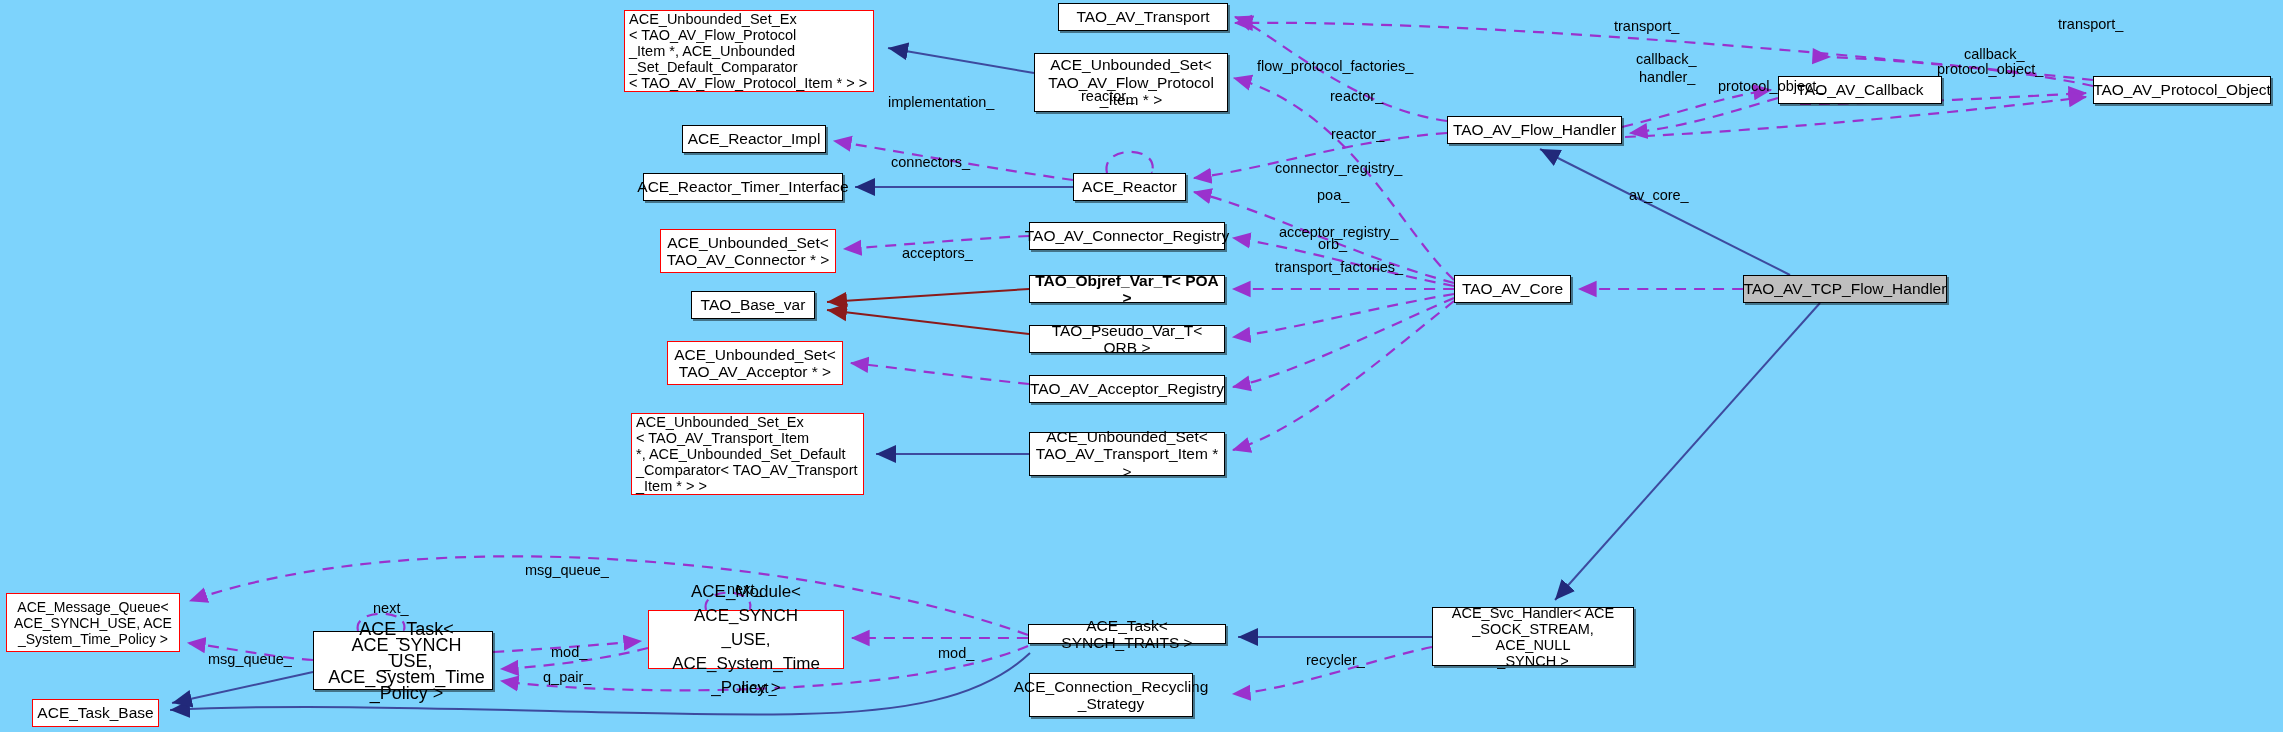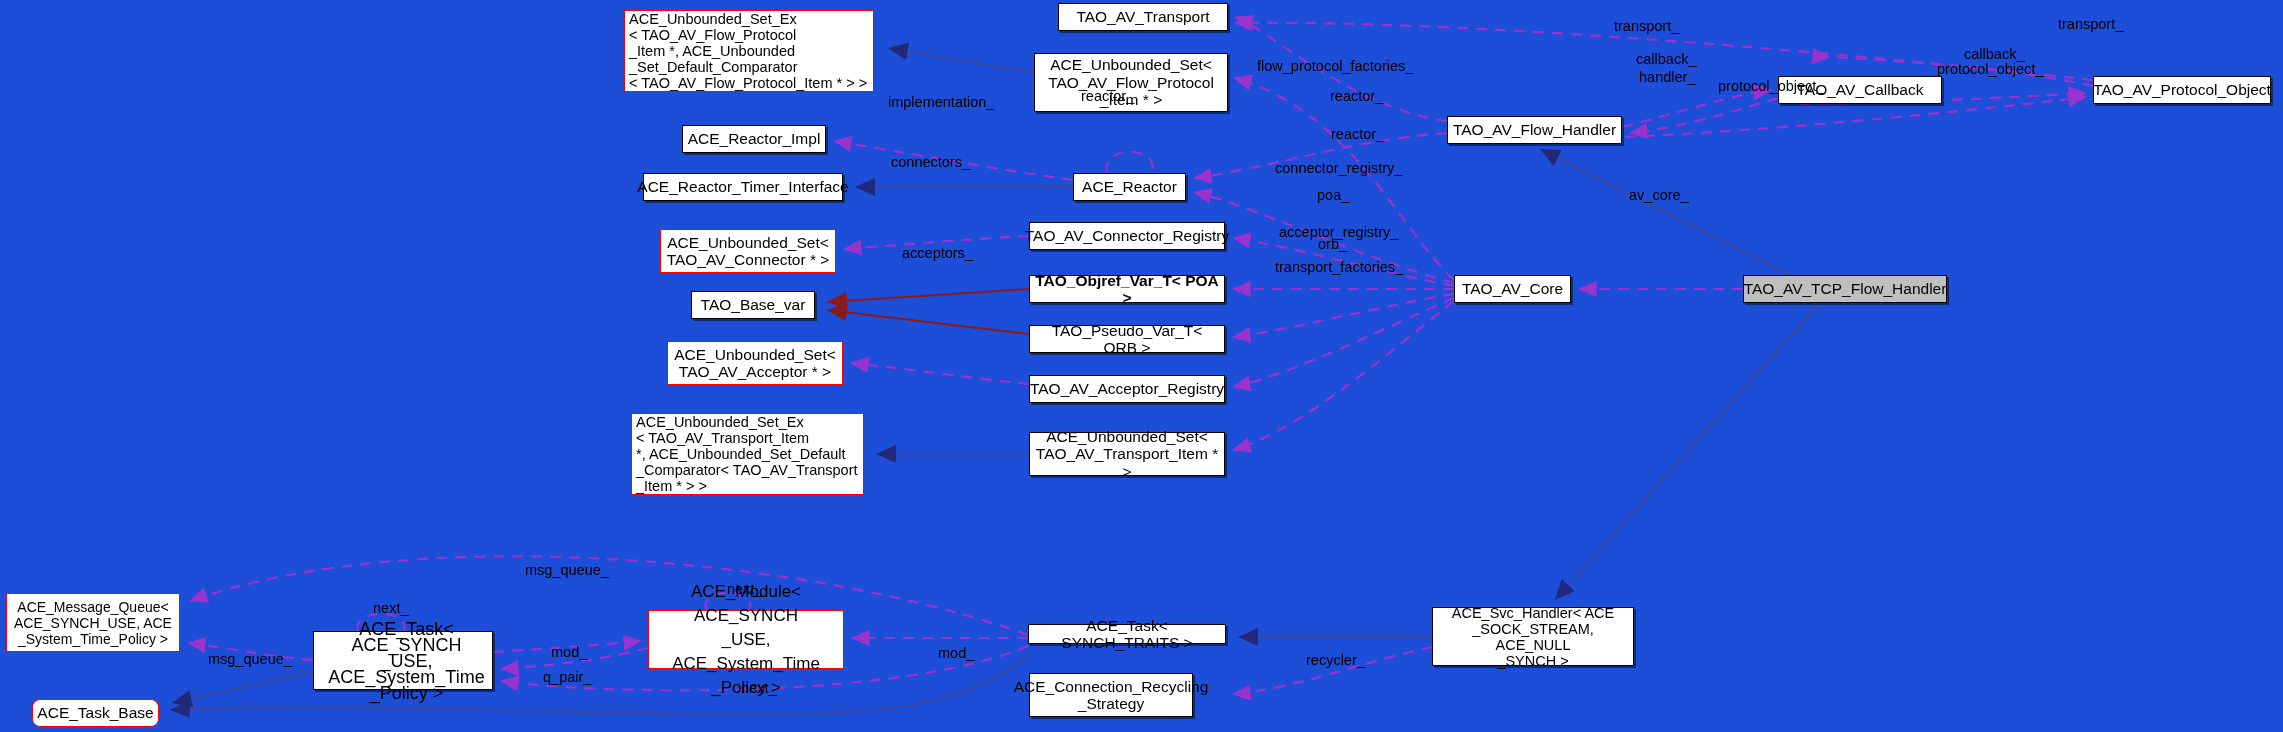--- a/index.html
+++ b/index.html
@@ -4,21 +4,21 @@
 <style>
   html, body {
     margin: 0;
     padding: 0;
     background: #ffffff;
   }
   #canvas {
     position: relative;
     width: 2283px;
     height: 732px;
-    background: #1d4ed8;
+    background: #7dd3fc;
     font-family: "Liberation Sans", sans-serif;
     overflow: hidden;
   }
   #svg-layer {
     position: absolute;
     left: 0;
     top: 0;
     width: 2283px;
     height: 732px;
     pointer-events: none;
@@ -232,21 +232,21 @@
 
   <div class="node" style="left:1028px; top:624px; width:198px; height:20px;">ACE_Task&lt; SYNCH_TRAITS &gt;</div>
 
   <div class="node" style="left:1029px; top:673px; width:164px; height:44px;">ACE_Connection_Recycling
 _Strategy</div>
 
   <div class="node" style="left:1432px; top:607px; width:202px; height:59px; font-size:14.5px; line-height:16px;">ACE_Svc_Handler&lt; ACE
 _SOCK_STREAM, ACE_NULL
 _SYNCH &gt;</div>
 
-  <div class="node red" style="left:32px; top:699px; width:127px; height:28px;border-radius:8px;">ACE_Task_Base</div>
+  <div class="node red" style="left:32px; top:699px; width:127px; height:28px;">ACE_Task_Base</div>
 
   <div class="edge-label" style="left:1614px; top:19px;">transport_</div>
   <div class="edge-label" style="left:2058px; top:17px;">transport_</div>
   <div class="edge-label" style="left:1636px; top:52px;">callback_</div>
   <div class="edge-label" style="left:1964px; top:47px;">callback_</div>
   <div class="edge-label" style="left:1937px; top:62px;">protocol_object_</div>
   <div class="edge-label" style="left:1639px; top:70px;">handler_</div>
   <div class="edge-label" style="left:1257px; top:59px;">flow_protocol_factories_</div>
   <div class="edge-label" style="left:1718px; top:79px;">protocol_object_</div>
   <div class="edge-label" style="left:888px; top:95px;">implementation_</div>

